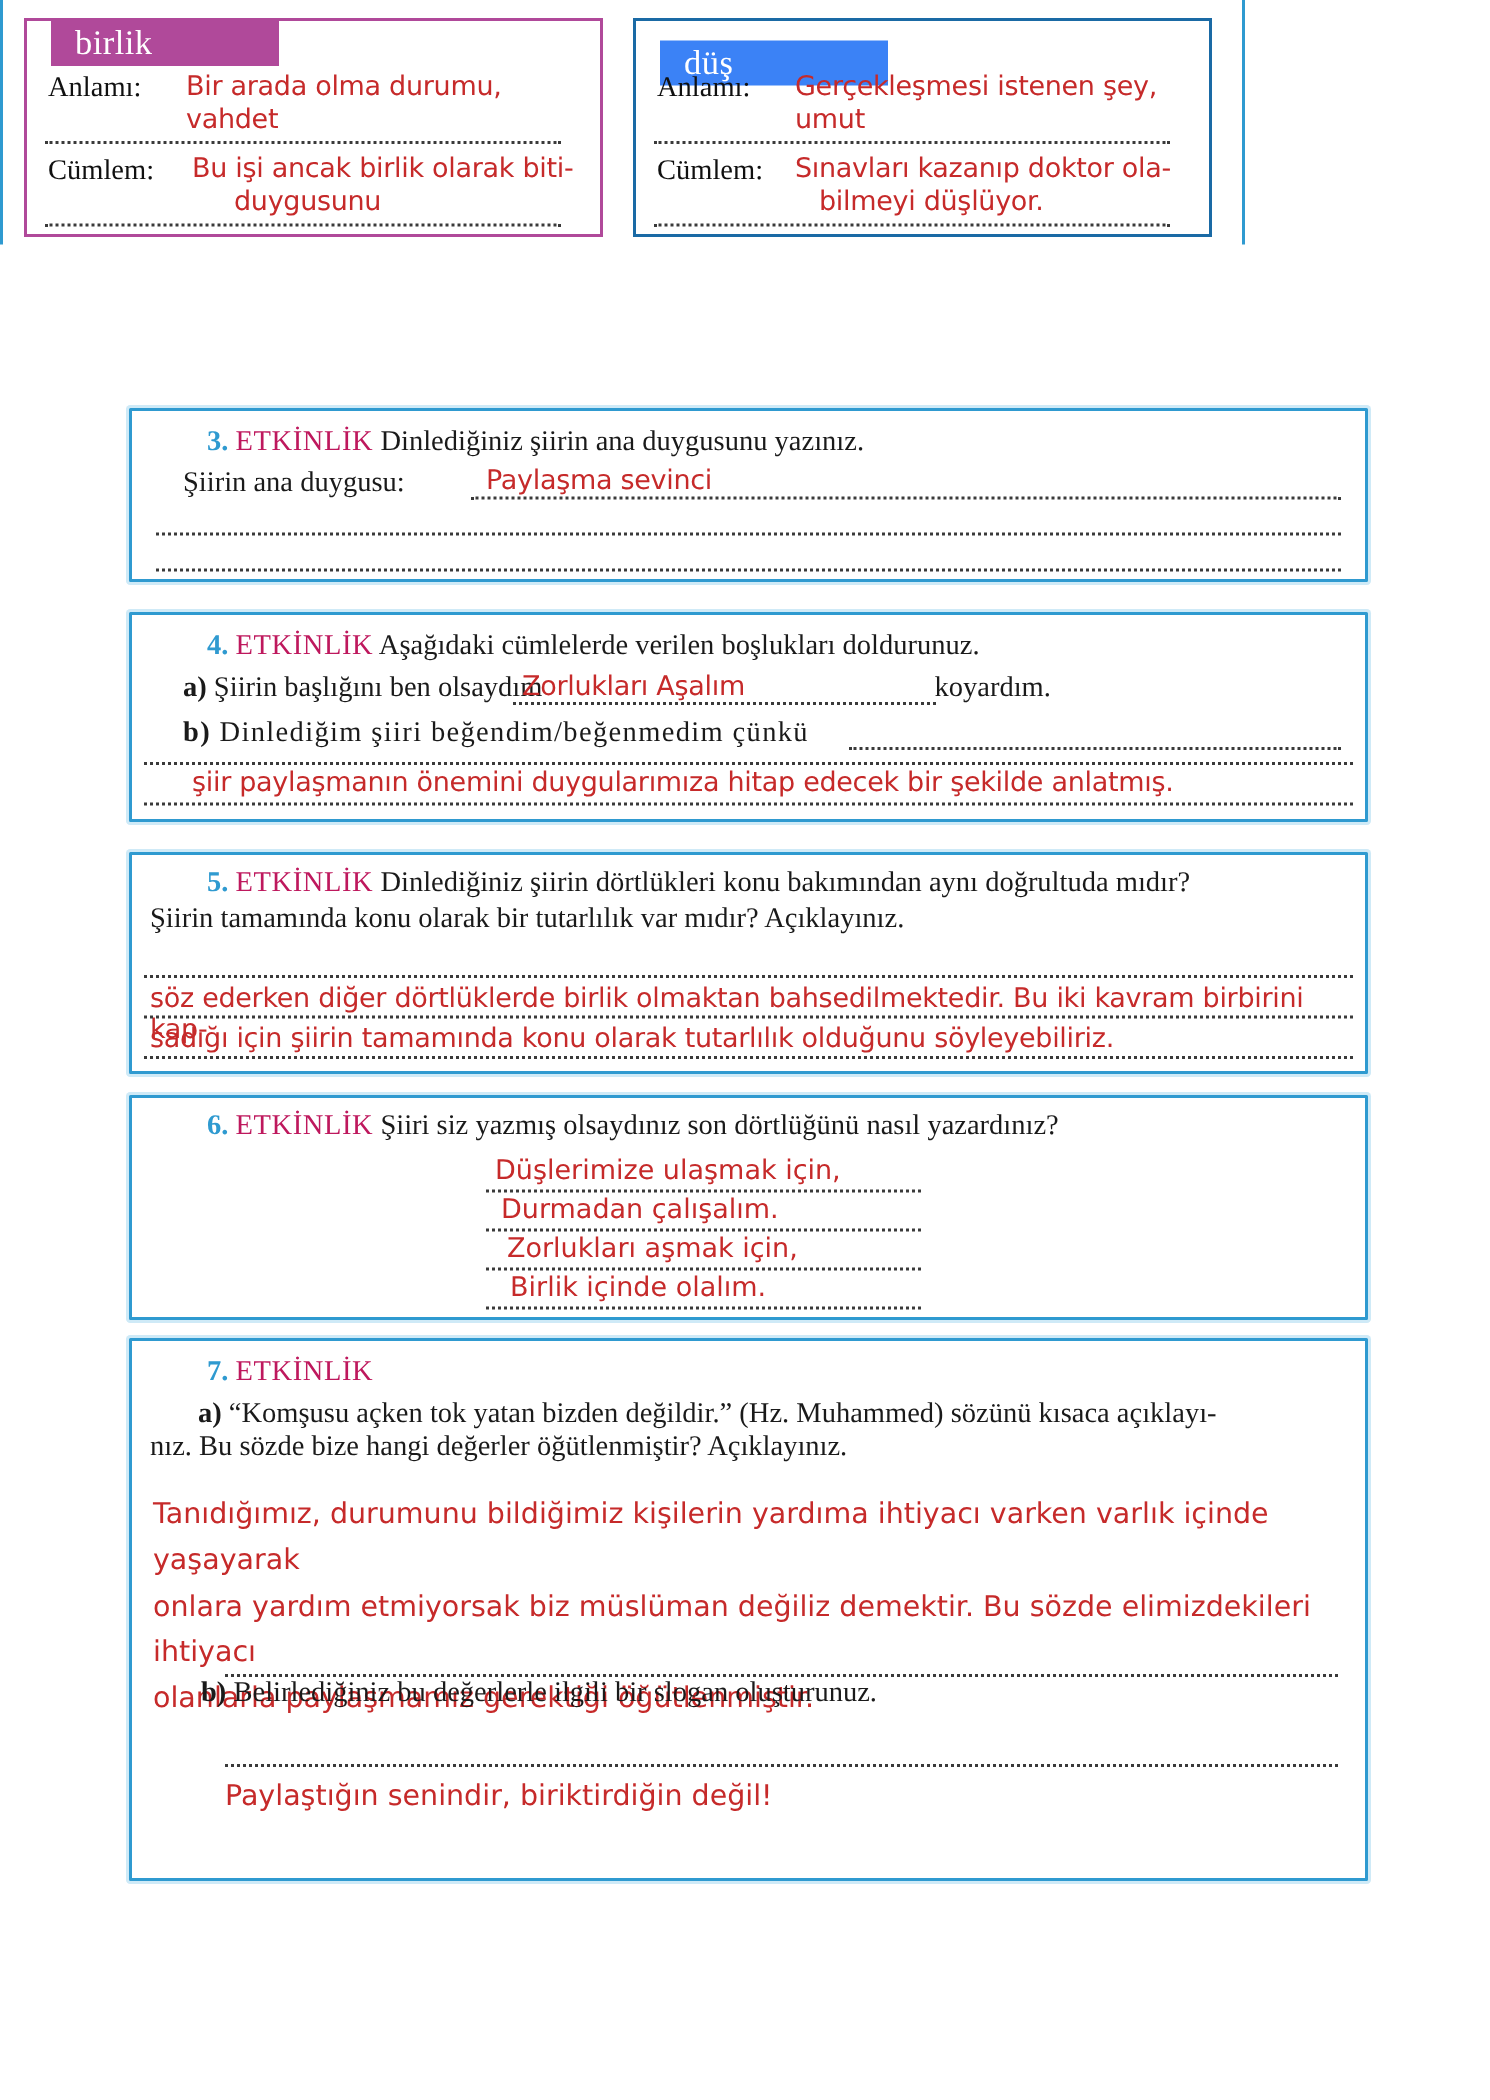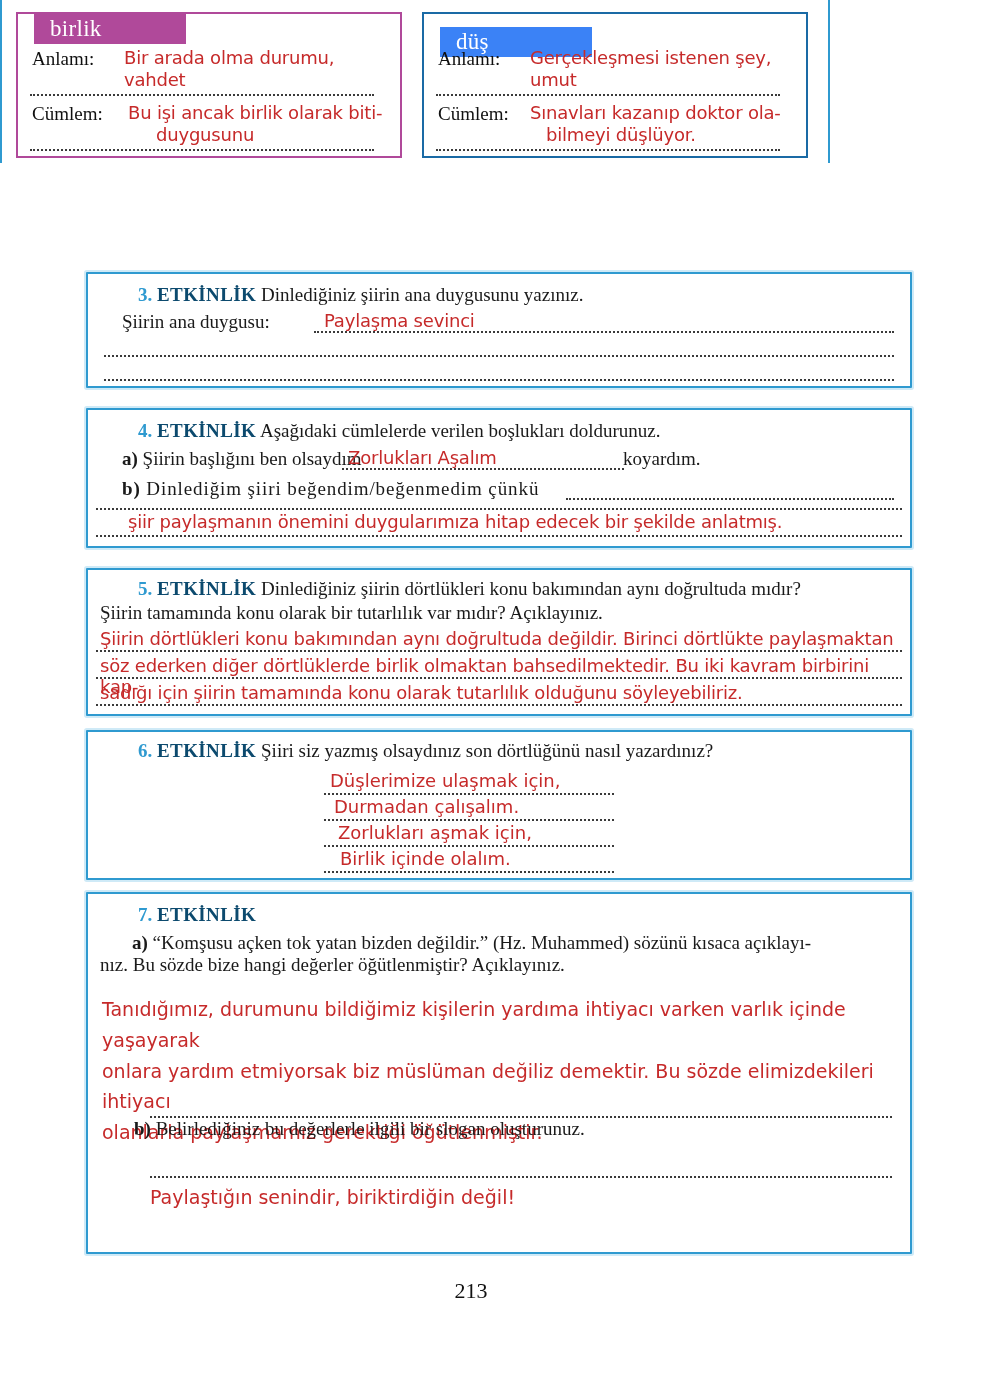--- a/index.html
+++ b/index.html
@@ -128,22 +128,22 @@
     white-space: nowrap;
   }
   .v-line {
     position: absolute;
     left: 2px;
     right: 2px;
     border-bottom: 2px dotted #3a3a3a;
   }
   .etk-num { color: #2f9ad0; font-weight: bold; }
   .etk-word {
-    color: #0c4a6e;
-    font-weight: bold;
+    color: #be185d;
+    font-weight: normal;
     letter-spacing: .4px;
   }
   .q-text {
     font-size: 19px;
     line-height: 1.18;
   }
   .bold-ab { font-weight: bold; }
 
   .dotted-full {
     position: absolute;
@@ -301,21 +301,20 @@
     <span class="dotted-full" style="top:125px;left:8px;right:8px;"></span>
   </div>
 
   <div class="act-box" id="act5">
     <div class="l1 q-text">
       <span class="etk-num">5.</span>
       <span class="etk-word">ETKİNLİK</span>
       <span>Dinlediğiniz şiirin dörtlükleri konu bakımından aynı doğrultuda mıdır?</span>
     </div>
     <div class="l2">Şiirin tamamında konu olarak bir tutarlılık var mıdır? Açıklayınız.</div>
-    <span class="hw a1">Şiirin dörtlükleri konu bakımından aynı doğrultuda değildir. Birinci dörtlükte paylaşmaktan</span>
     <span class="dotted-full" style="top:80px;left:8px;right:8px;"></span>
     <span class="hw a2">söz ederken diğer dörtlüklerde birlik olmaktan bahsedilmektedir. Bu iki kavram birbirini kap-</span>
     <span class="dotted-full" style="top:107px;left:8px;right:8px;"></span>
     <span class="hw a3">sadığı için şiirin tamamında konu olarak tutarlılık olduğunu söyleyebiliriz.</span>
     <span class="dotted-full" style="top:134px;left:8px;right:8px;"></span>
   </div>
 
   <div class="act-box" id="act6">
     <div class="l1 q-text">
       <span class="etk-num">6.</span>
@@ -353,15 +352,14 @@
     </div>
     <span class="dl1"></span>
     <div class="qb">
       <span class="bold-ab">b)</span>
       <span>Belirlediğiniz bu değerlerle ilgili bir slogan oluşturunuz.</span>
     </div>
     <span class="dl2"></span>
     <span class="slg">Paylaştığın senindir, biriktirdiğin değil!</span>
   </div>
 
-  <div id="page-number">213</div>
 
 </div>
 
 </body></html>

